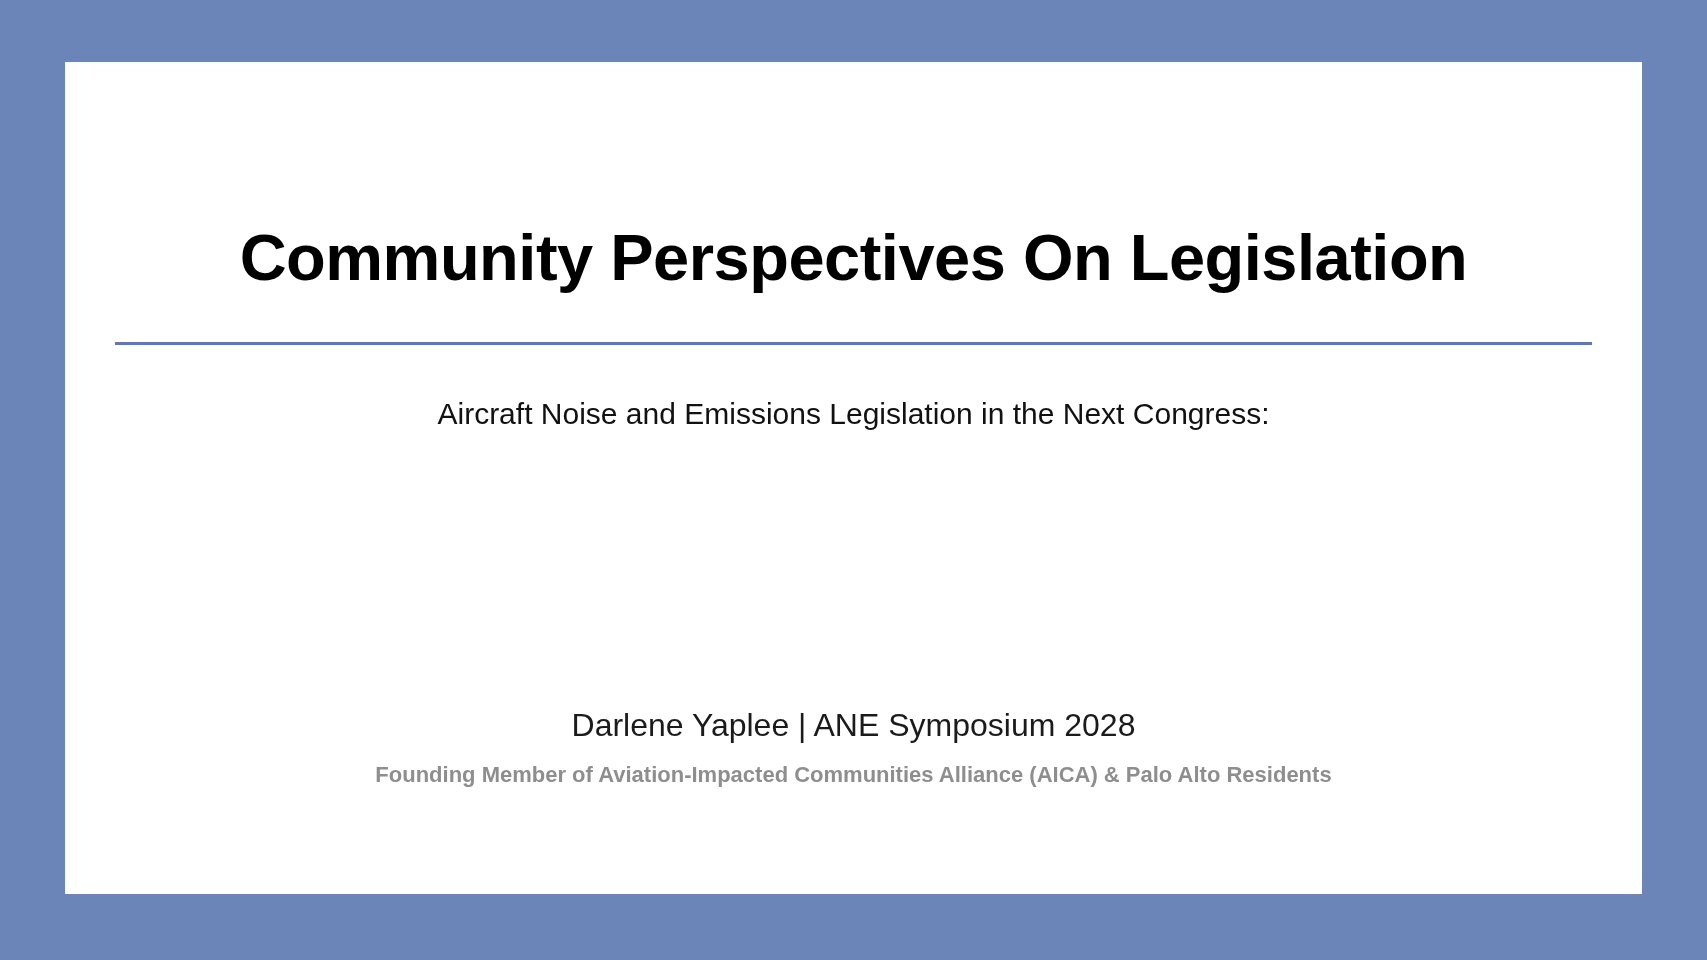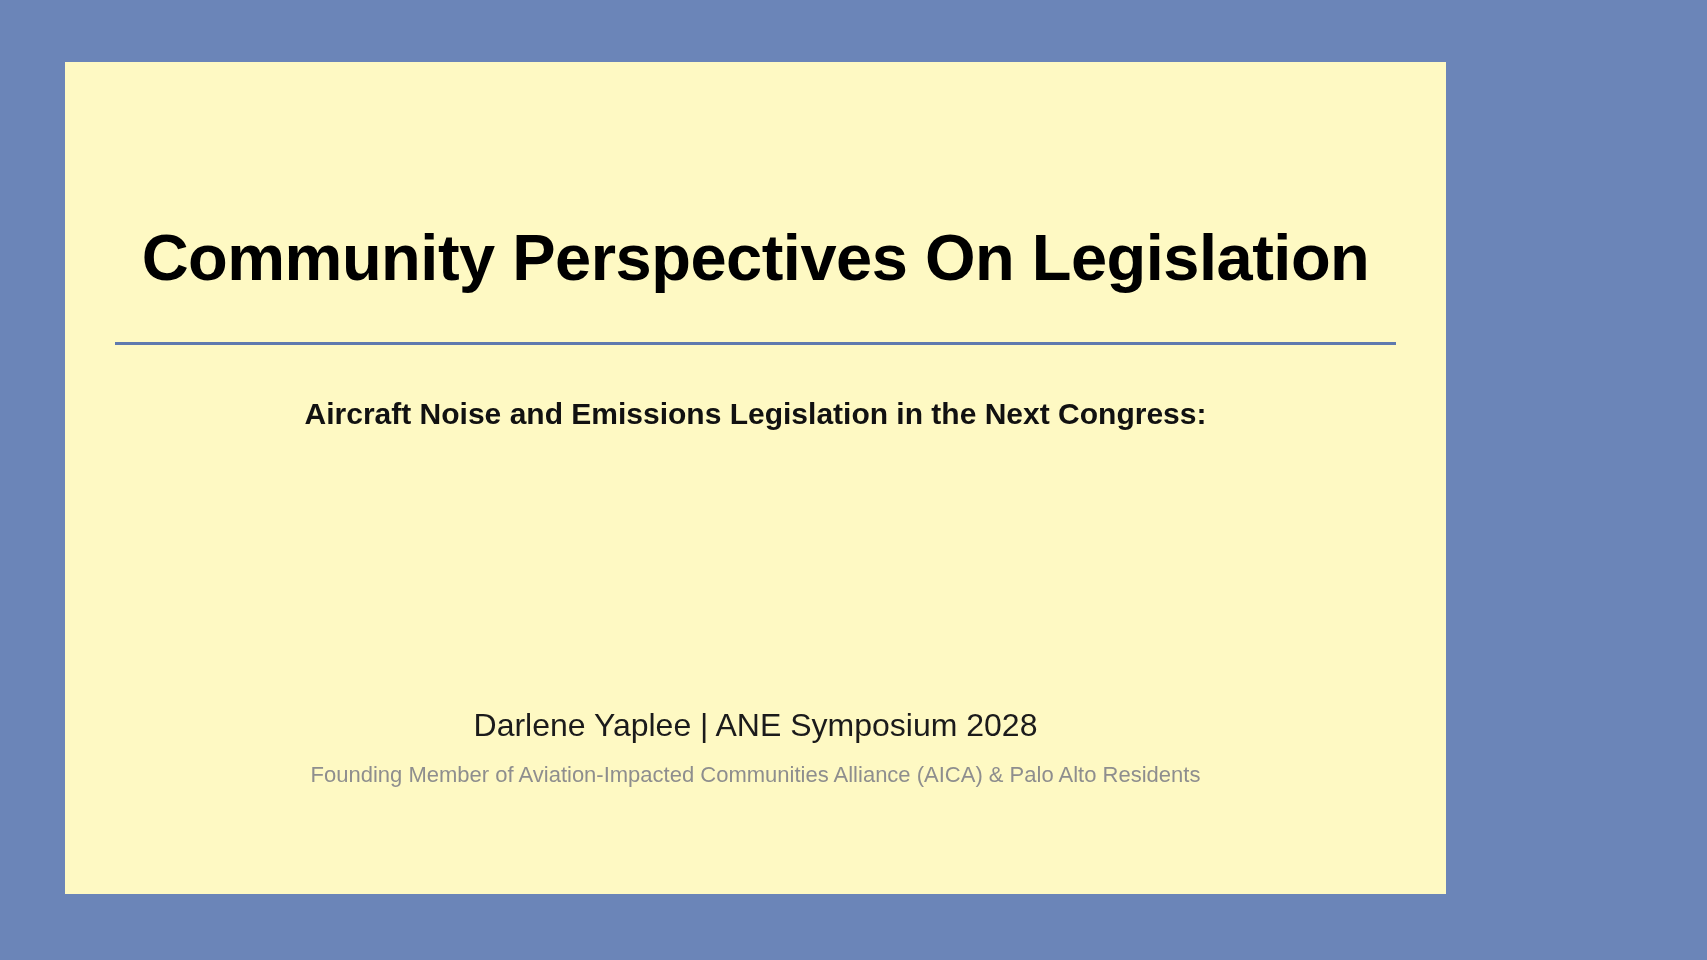--- a/index.html
+++ b/index.html
@@ -10,23 +10,23 @@
     width: 1707px;
     height: 960px;
     background: #6b85b8;
     font-family: "Liberation Sans", sans-serif;
     overflow: hidden;
   }
   .slide-frame {
     position: absolute;
     left: 65px;
     top: 62px;
-    width: 1381px;
+    width: 1577px;
     height: 832px;
-    background: #fef9c3;
+    background: #ffffff;
     box-sizing: border-box;
   }
   .slide-inner {
     position: relative;
     width: 100%;
     height: 100%;
   }
   .title {
     position: absolute;
     left: 0;
@@ -47,21 +47,21 @@
     height: 3px;
     background: #5f7aae;
   }
   .subtitle {
     position: absolute;
     left: 120px;
     right: 120px;
     top: 330px;
     text-align: center;
     font-size: 30px;
-    font-weight: bold;
+    font-weight: normal;
     color: #111111;
     line-height: 1.45;
   }
   .presenter {
     position: absolute;
     left: 0;
     right: 0;
     top: 645px;
     text-align: center;
     font-size: 32px;
@@ -69,21 +69,21 @@
     font-weight: normal;
   }
   .affiliation {
     position: absolute;
     left: 0;
     right: 0;
     top: 700px;
     text-align: center;
     font-size: 22px;
     color: #8e8e8e;
-    font-weight: normal;
+    font-weight: bold;
   }
 </style>
 </head>
 <body>
 
 <div class="slide-frame">
   <div class="slide-inner">
 
     <div class="title">Community Perspectives On Legislation</div>
 

